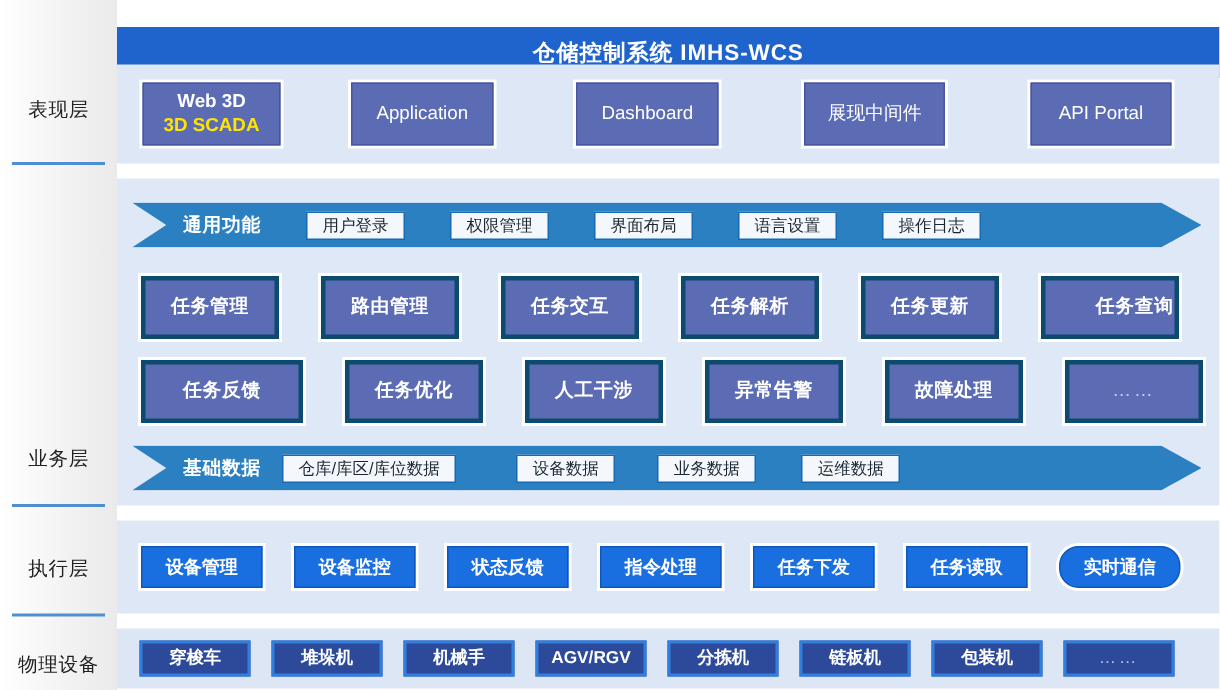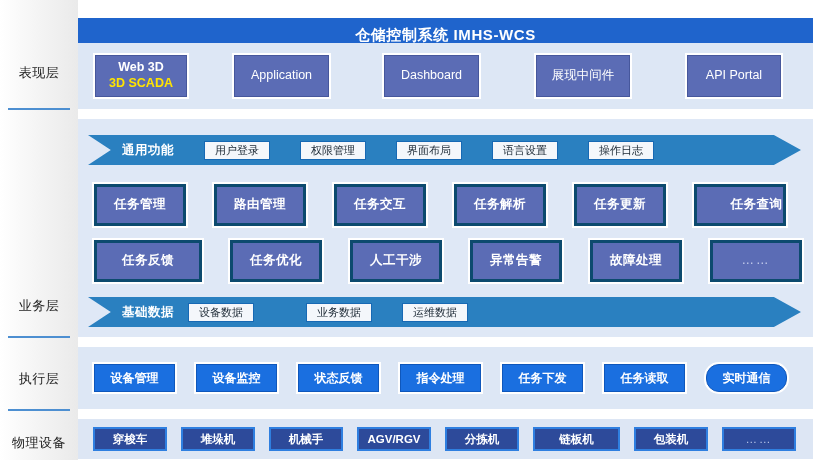--- a/index.html
+++ b/index.html
@@ -219,21 +219,22 @@
       <div class="bx bx-biz" style="margin-left:28px; width:92px;">
           <span>故障处理</span>
         </div>
       <div class="bx bx-biz muted" style="margin-left:28px; width:92px;">
           <span>……</span>
         </div>
     </div>
 
     <div class="banner" style="top:178px;">
       <span class="banner-title">基础数据</span>
-      <span class="chip" style="margin-right:52px;">设备数据</span>
+      <span class="chip" style="margin-right:40px;">仓库/库区/库位数据</span>
+      <span class="chip" style="margin-right:28px;">设备数据</span>
       <span class="chip" style="margin-right:30px;">业务数据</span>
       <span class="chip">运维数据</span>
     </div>
   </div>
 
   <div class="band band-exec">
     <div class="row" style="top:17px;">
       <div class="bx bx-exec" style="margin-left:16px; width:81px;">
           <span>设备管理</span>
         </div>
@@ -268,21 +269,21 @@
         </div>
       <div class="bx bx-phys" style="margin-left:14px; width:74px;">
           <span>机械手</span>
         </div>
       <div class="bx bx-phys" style="margin-left:14px; width:74px;">
           <span>AGV/RGV</span>
         </div>
       <div class="bx bx-phys" style="margin-left:14px; width:74px;">
           <span>分拣机</span>
         </div>
-      <div class="bx bx-phys" style="margin-left:14px; width:87px;">
+      <div class="bx bx-phys" style="margin-left:14px; width:74px;">
           <span>链板机</span>
         </div>
       <div class="bx bx-phys" style="margin-left:14px; width:74px;">
           <span>包装机</span>
         </div>
       <div class="bx bx-phys muted" style="margin-left:14px; width:74px;">
           <span>……</span>
         </div>
     </div>
   </div>

